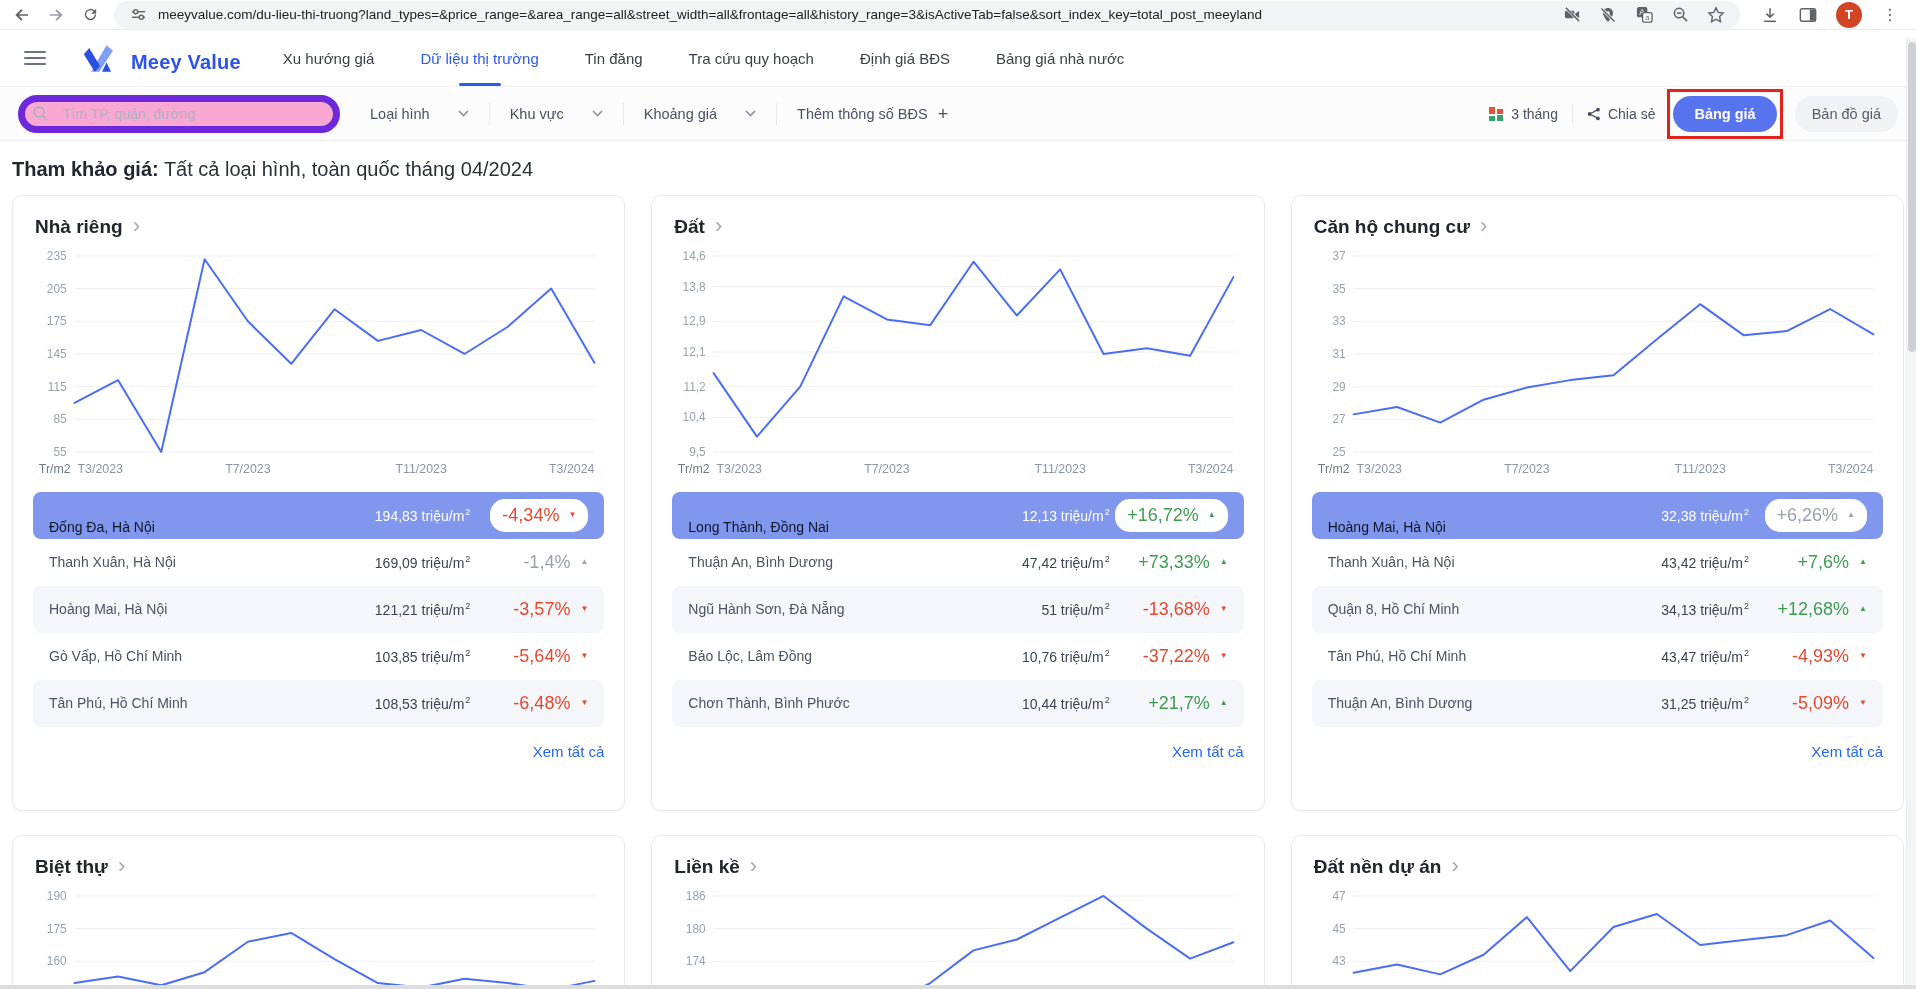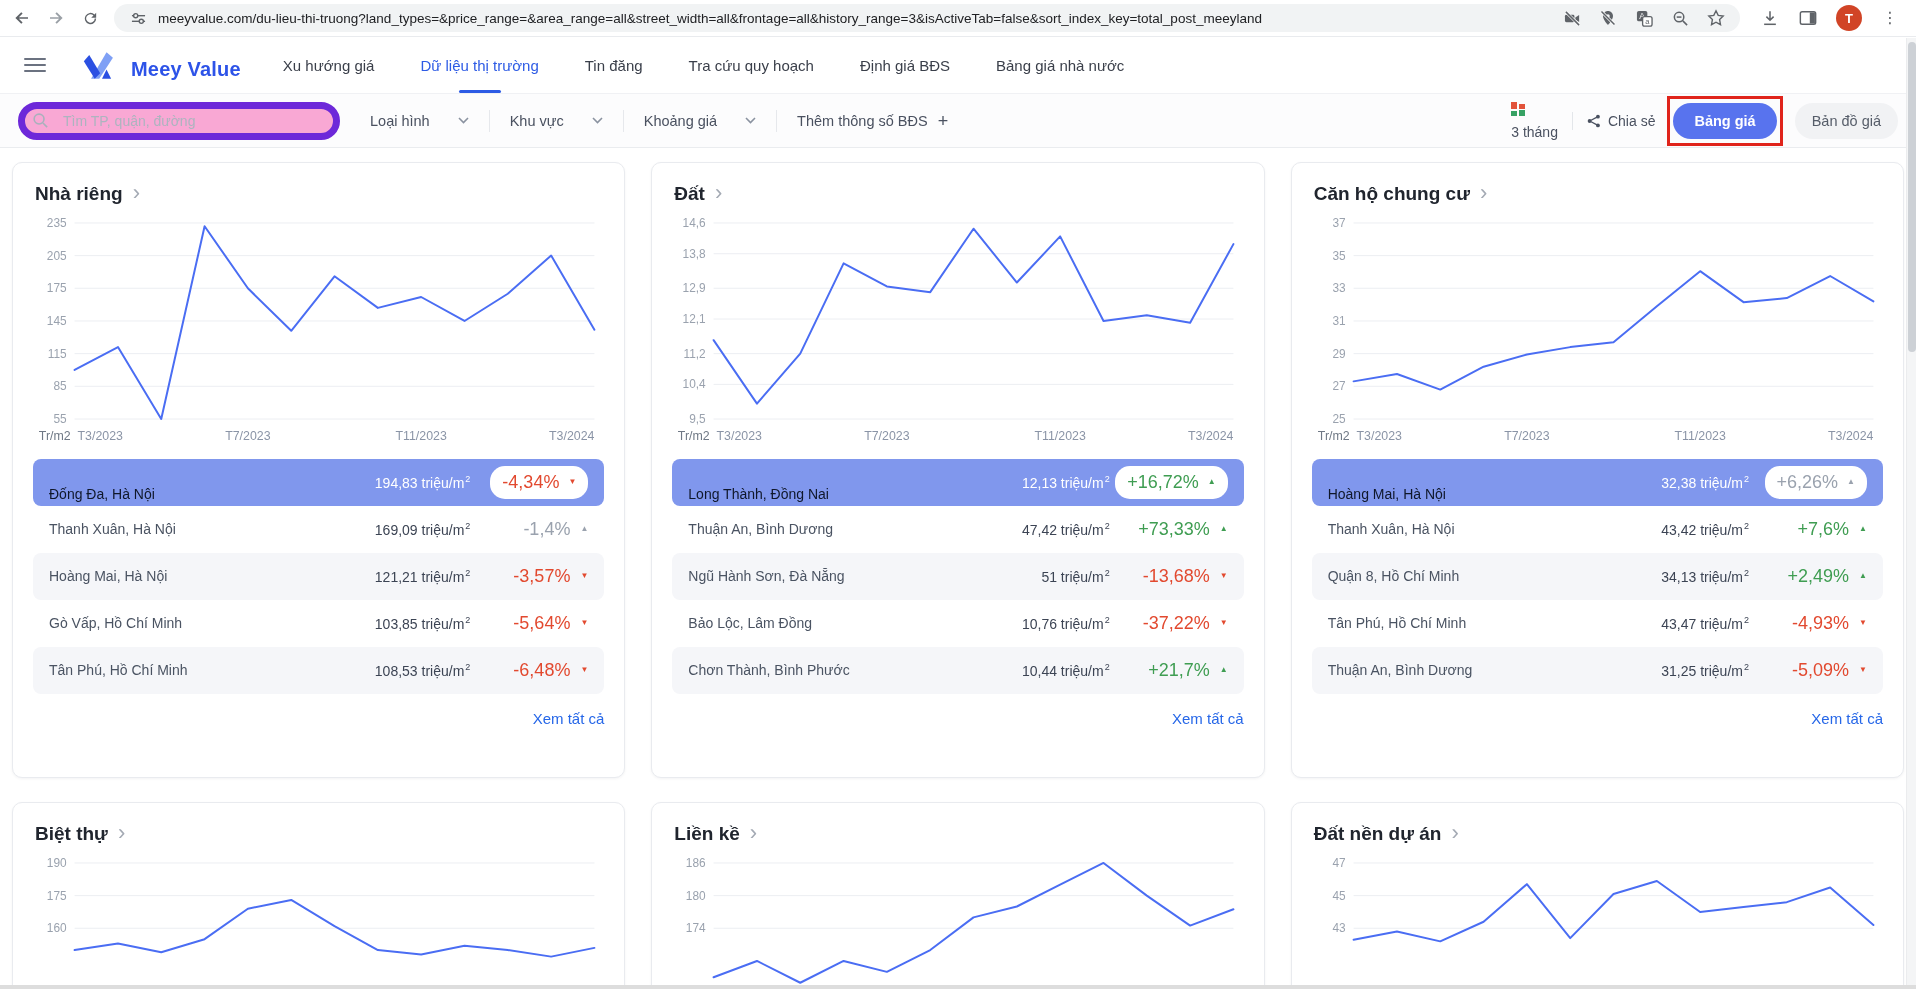--- a/index.html
+++ b/index.html
@@ -1,21 +1,21 @@
 <!DOCTYPE html>
 <html><head>
 <meta charset="utf-8">
 <style>
   * { margin:0; padding:0; box-sizing:border-box; }
   html,body { width:1916px; height:989px; overflow:hidden; background:#fff;
     font-family:"Liberation Sans","DejaVu Sans",sans-serif; }
   .page { position:relative; width:1916px; height:989px; overflow:hidden; background:#fff; }
 
   
-  .browser-bar { height:37px; display:flex; align-items:center; padding:0 12px; gap:14px;
+  .browser-bar { height:30px; display:flex; align-items:center; padding:0 12px; gap:14px;
     background:#fff; border-bottom:1px solid #E9EBEE; }
   .bicon { width:20px; height:20px; display:flex; align-items:center; justify-content:center; cursor:pointer; flex:none; }
   .url-pill { flex:1; height:28px; background:#F1F3F4; border-radius:14px; display:flex;
     align-items:center; padding:0 14px; gap:10px; margin-right:6px; min-width:0; }
   .url-text { flex:1; font-size:13.5px; color:#202124; white-space:nowrap; overflow:hidden; }
   .pill-icons { display:flex; align-items:center; gap:16px; }
   .chrome-right { display:flex; align-items:center; gap:18px; padding-right:4px; }
   .avatar { width:26px; height:26px; border-radius:50%; background:#D14426; color:#fff;
     font-size:13px; font-weight:700; display:flex; align-items:center; justify-content:center; cursor:pointer; }
   .glyph { font-size:16px; color:#5F6368; line-height:1; }
@@ -43,21 +43,21 @@
     font-family:inherit; }
   .search-box input::placeholder { color:#ADB4BF; }
   .search-icon { position:absolute; left:14px; top:10px; }
   .drops { display:flex; align-items:center; margin-left:10px; }
   .drop { display:flex; align-items:center; gap:28px; padding:0 20px; cursor:pointer;
     border-right:1px solid #E6E8EC; height:22px; }
   .drop-label { font-size:14.5px; color:#4A5160; white-space:nowrap; }
   .more-params { display:flex; align-items:center; gap:10px; padding:0 20px; cursor:pointer; height:22px; }
   .plus-glyph { font-size:18px; font-weight:400; color:#4A5160; line-height:1; }
   .fb-right { margin-left:auto; display:flex; align-items:center; gap:14px; }
-  .period { display:flex; align-items:flex-start; gap:8px; cursor:pointer;flex-direction:column; }
+  .period { display:flex; align-items:center; gap:8px; cursor:pointer; }
   .period-label, .share-label { font-size:14px; color:#4A5160; white-space:nowrap; }
   .vdiv { width:1px; height:18px; background:#E3E6EA; }
   .share { display:flex; align-items:center; gap:7px; cursor:pointer; }
   .btn-wrap { position:relative; margin:0 4px; }
   .btn { border:none; border-radius:20px; font-size:14.5px; cursor:pointer; white-space:nowrap;
     font-family:inherit; }
   .btn-primary { background:#5873EE; color:#fff; font-weight:600; padding:10px 21px; }
   .btn-secondary { background:#F1F2F4; color:#565D69; font-weight:500; padding:10px 17px; }
   .red-frame { position:absolute; top:-7px; bottom:-7px; left:-6px; right:-6px;
     border:3px solid #E0241B; pointer-events:none; }
@@ -267,20 +267,23 @@
         <span class="share-label">Chia sẻ</span>
       </div>
       <div class="btn-wrap">
         <button class="btn btn-primary">Bảng giá</button>
         <div class="red-frame"></div>
       </div>
       <button class="btn btn-secondary">Bản đồ giá</button>
     </div>
   </div>
 
+  <div class="page-title">
+    <b>Tham khảo giá:</b><span> Tất cả loại hình, toàn quốc tháng 04/2024</span>
+  </div>
 
   <div class="cards" id="cards-grid">
       <section class="card">
         <div class="card-head">
           <h3>Nhà riêng</h3>
           <span class="chev-right">›</span>
         </div>
         <svg class="chart-svg" viewBox="0 0 577 236">
           <line x1="42" y1="6" x2="567" y2="6" stroke="#ECEEF2" stroke-width="1"></line>
           <text x="34" y="10" text-anchor="end" fill="#9AA2AE" font-size="12" font-family="Liberation Sans, DejaVu Sans, sans-serif">235</text>
@@ -465,21 +468,21 @@
             <span class="price">43,42 triệu/m<sup>2</sup></span>
             <span class="chgwrap">
               <span class="chg green">+7,6%</span>
               <span class="arrow green">▲</span>
             </span>
           </div>
           <div class="row alt">
             <span class="name">Quận 8, Hồ Chí Minh</span>
             <span class="price">34,13 triệu/m<sup>2</sup></span>
             <span class="chgwrap">
-              <span class="chg green">+2,49%</span>
+              <span class="chg green">+12,68%</span>
               <span class="arrow green">▲</span>
             </span>
           </div>
           <div class="row">
             <span class="name">Tân Phú, Hồ Chí Minh</span>
             <span class="price">43,47 triệu/m<sup>2</sup></span>
             <span class="chgwrap">
               <span class="chg red">-4,93%</span>
               <span class="arrow red">▼</span>
             </span>

